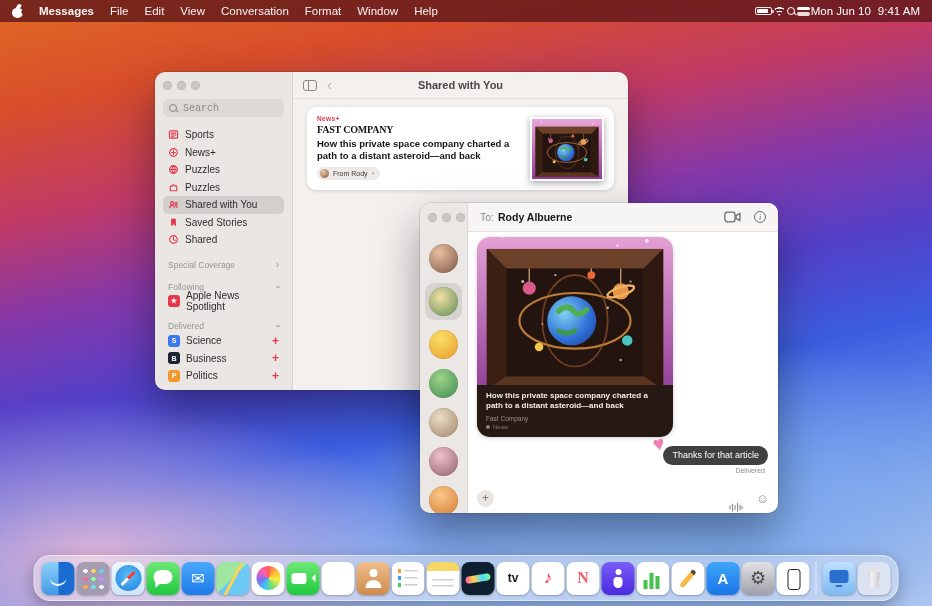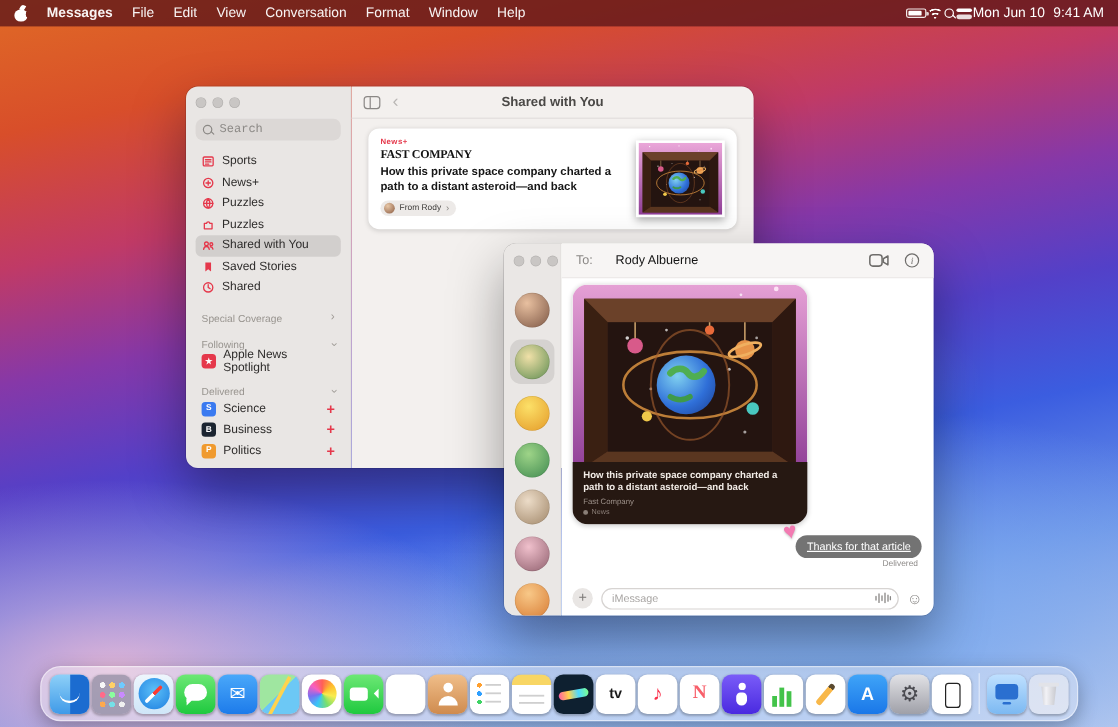--- a/index.html
+++ b/index.html
@@ -97,33 +97,33 @@
   .av2 { background:radial-gradient(circle at 40% 35%, #f0e0a8, #5d8c50); }
   .av3 { background:radial-gradient(circle at 40% 30%, #fce068, #e49a28); }
   .av4 { background:radial-gradient(circle at 40% 32%, #9ed488, #3f8a50); }
   .av5 { background:radial-gradient(circle at 38% 32%, #ecdcc8, #a08668); }
   .av6 { background:radial-gradient(circle at 40% 30%, #f0c0cc, #90606e); }
   .av7 { background:radial-gradient(circle at 40% 30%, #f8c888, #d87c34); }
 
   .mw-right { flex:1; display:flex; flex-direction:column; background:#fff; border-radius:0 10px 10px 0; min-width:0; }
   .mw-header { height:29px; background:#f7f5f4; border-bottom:1px solid #e5e2e0; border-radius:0 10px 0 0; display:flex; align-items:center; padding:0 12px; font-size:10.5px; }
   .to-prefix { color:#8b8886; }
-  .to-name { color:#141414; font-weight:400; margin-left:19px; }
+  .to-name { color:#141414; font-weight:700; margin-left:4px; }
   .hdr-icons { margin-left:auto; display:flex; align-items:center; gap:13px; }
   .info-ic { width:12px; height:12px; border:1.2px solid #6f6d6b; border-radius:50%; display:flex; align-items:center; justify-content:center; font-family:"Liberation Serif",serif; font-style:italic; font-size:8px; color:#6f6d6b; }
   .mw-convo { flex:1; position:relative; padding:5px 10px; overflow:hidden; }
   .preview { width:196px; border-radius:13px; overflow:hidden; box-shadow:0 1px 4px rgba(0,0,0,.2); margin-left:-1px; }
   .preview-img { display:block; }
   .preview-cap { background:#261812; padding:6px 9px 7px; }
   .cap-headline { color:#f2ece7; font-size:8px; font-weight:700; line-height:1.3; }
   .cap-src { color:#9d918a; font-size:6.5px; margin-top:3px; }
   .cap-app { color:#8a7e77; font-size:6px; margin-top:2px; display:flex; align-items:center; gap:3px; }
   .mini-apple { width:4px; height:4px; border-radius:50% 50% 45% 45%; background:#8a7e77; display:inline-block; }
   .sent-row { position:absolute; right:10px; top:214px; }
-  .bubble { background:#737373; color:#fff; font-size:9px; padding:4px 9px 5px; border-radius:11px; white-space:nowrap;text-decoration:underline; }
+  .bubble { background:#404040; color:#fff; font-size:9px; padding:4px 9px 5px; border-radius:11px; white-space:nowrap; }
   .heart { position:absolute; left:-10px; top:-12px; font-size:19px; color:#f27bb2; transform:rotate(-12deg); text-shadow:0 1px 2px rgba(0,0,0,.25); line-height:1; }
   .delivered { text-align:right; font-size:7px; color:#8f8c8a; margin-top:2px; padding-right:3px; }
   .mw-composer { height:30px; display:flex; align-items:center; gap:7px; padding:0 9px; border-radius:0 0 10px 0; }
   .plus-circle { width:17px; height:17px; border-radius:50%; background:#e9e6e4; color:#7b7876; font-size:12px; line-height:1; display:flex; align-items:center; justify-content:center; flex:0 0 auto; }
   .im-wrap { flex:1; position:relative; }
   .im-wrap input { width:100%; height:18px; border:1px solid #d7d4d2; border-radius:9px; font-size:9px; padding:0 24px 0 8px; outline:none; color:#333; font-family:"Liberation Sans",sans-serif; }
   .im-wrap input::placeholder { color:#a9a6a4; }
   .wave { position:absolute; right:6px; top:4px; }
   .smiley { font-size:13px; color:#8a8886; line-height:1; }
 
@@ -455,21 +455,20 @@
         </div>
         <div class="sent-row">
           <span class="heart">♥</span>
           <div class="bubble">Thanks for that article</div>
           <div class="delivered">Delivered</div>
         </div>
       </div>
       <div class="mw-composer">
         <span class="plus-circle">+</span>
         <span class="im-wrap">
-          <input type="text" placeholder="iMessage" style="">
           <svg class="wave" width="14" height="10" viewBox="0 0 14 10" stroke="#8a8886" stroke-width="1.1" stroke-linecap="round">
             <path d="M1 4v3M3.5 2v7M6 3.5v4M8.5 1.2v8M11 3v5M13 4.3v2.4"></path>
           </svg>
         </span>
         <span class="smiley">☺</span>
       </div>
     </div>
   </div>
 
   <div class="dock">

